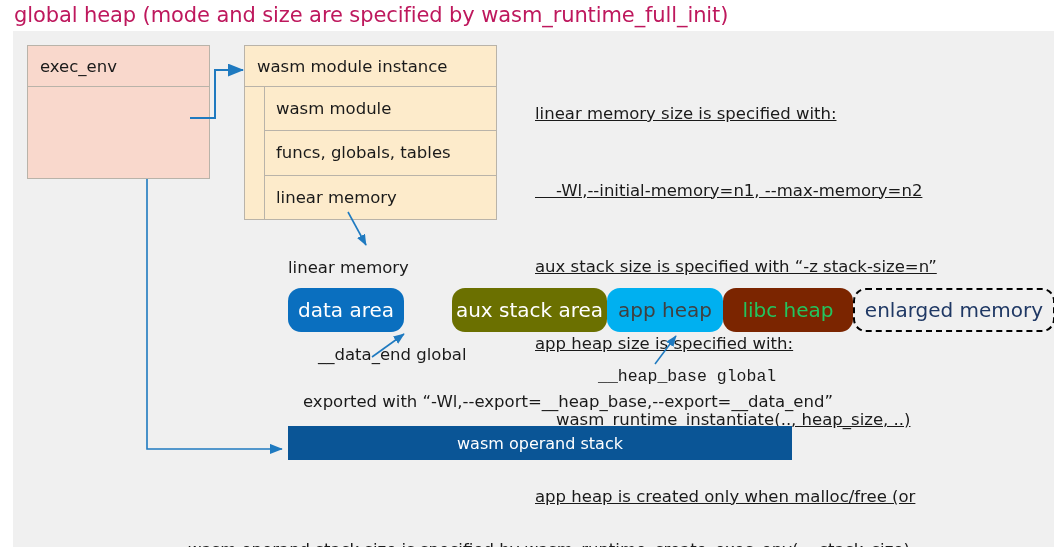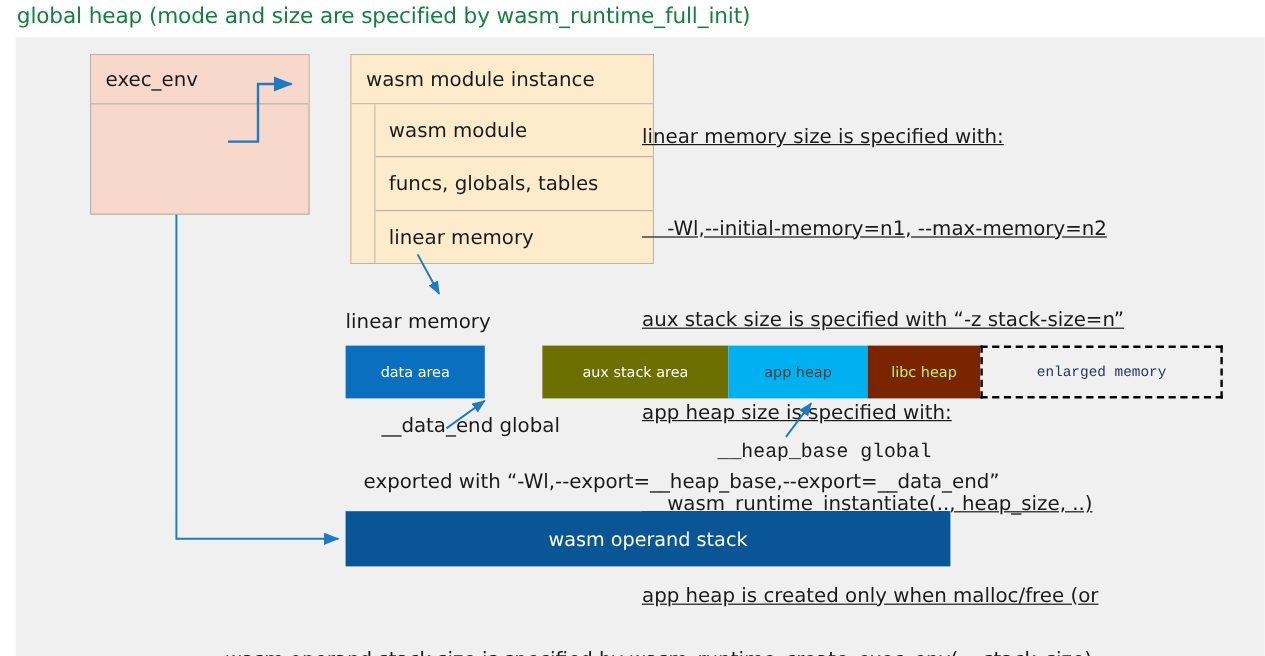--- a/index.html
+++ b/index.html
@@ -15,39 +15,38 @@
     overflow: hidden;
   }
   #root {
     position: absolute;
     inset: 0;
   }
   .title {
     position: absolute;
     left: 14px;
     top: 3px;
-    font-size: 18px;
-    color: #15803d;
+    font-size: 21px;
+    color: #be185d;
     white-space: nowrap;
     letter-spacing: -0.1px;
   }
   .panel {
     position: absolute;
     left: 13px;
     top: 31px;
     width: 1041px;
     height: 516px;
     background: #f0f0f0;
   }
   
   .struct {
     position: absolute;
     box-sizing: border-box;
     border: 1px solid #b9b3a9;
-    margin-left: 48px;
   }
   .struct .hdr {
     box-sizing: border-box;
     border-bottom: 1px solid #b9b3a9;
     display: flex;
     align-items: center;
     padding-left: 12px;
     font-size: 16.5px;
     color: #1a1a1a;
     white-space: nowrap;
@@ -125,39 +124,39 @@
     left: 288px;
     top: 288px;
     height: 44px;
     display: flex;
   }
   .seg {
     box-sizing: border-box;
     display: flex;
     align-items: center;
     justify-content: center;
-    font-size: 12px;
+    font-size: 20px;
     color: #ffffff;
     white-space: nowrap;
     padding: 0 10px;
+    border-radius: 13px;
   }
   .seg.enlarged {
     background: #f0f0f0;
     color: #1f3864;
     border: 2px dashed #000000;
-    font-family: Liberation Mono, monospace;
   }
 
   
   #operand-stack {
     position: absolute;
     left: 288px;
     top: 426px;
     width: 504px;
-    height: 46px;
+    height: 34px;
     display: flex;
     align-items: center;
     justify-content: center;
     font-size: 16px;
     color: #ffffff;
     white-space: nowrap;
   }
 
   
   .anno {
@@ -222,21 +221,21 @@
     <div>    wasm_runtime_instantiate(.., heap_size, ..)</div>
     <div>app heap is created only when malloc/free (or</div>
     
   </div>
 
   <div class="lm-label">linear memory</div>
   <div id="mem-bar">
     <div class="seg" style="width: 116px; background: rgb(10, 111, 191); color: rgb(255, 255, 255);">data area</div>
     <div class="seg" style="width: 155px; background: rgb(107, 112, 0); color: rgb(255, 255, 255); margin-left: 48px;">aux stack area</div>
     <div class="seg" style="width: 116px; background: rgb(0, 176, 240); color: #404040;">app heap</div>
-    <div class="seg" style="width: 94px; background: rgb(123, 37, 0); color: #bef264;">libc heap</div>
+    <div class="seg" style="width: 130px; background: rgb(123, 37, 0); color: #22c55e;">libc heap</div>
     <div class="seg enlarged" style="width: 202px; background: rgb(240, 240, 240); color: rgb(31, 56, 100);">enlarged memory</div>
   </div>
 
   <div class="anno" id="anno-data-end">__data_end global</div>
   <div class="anno" id="anno-heap-base">__heap_base global</div>
   <div class="anno" id="anno-exported">exported with “-Wl,--export=__heap_base,--export=__data_end”</div>
 
   <div id="operand-stack" style="background: rgb(10, 85, 150);">wasm operand stack</div>
 
   <div id="bottom-note">

